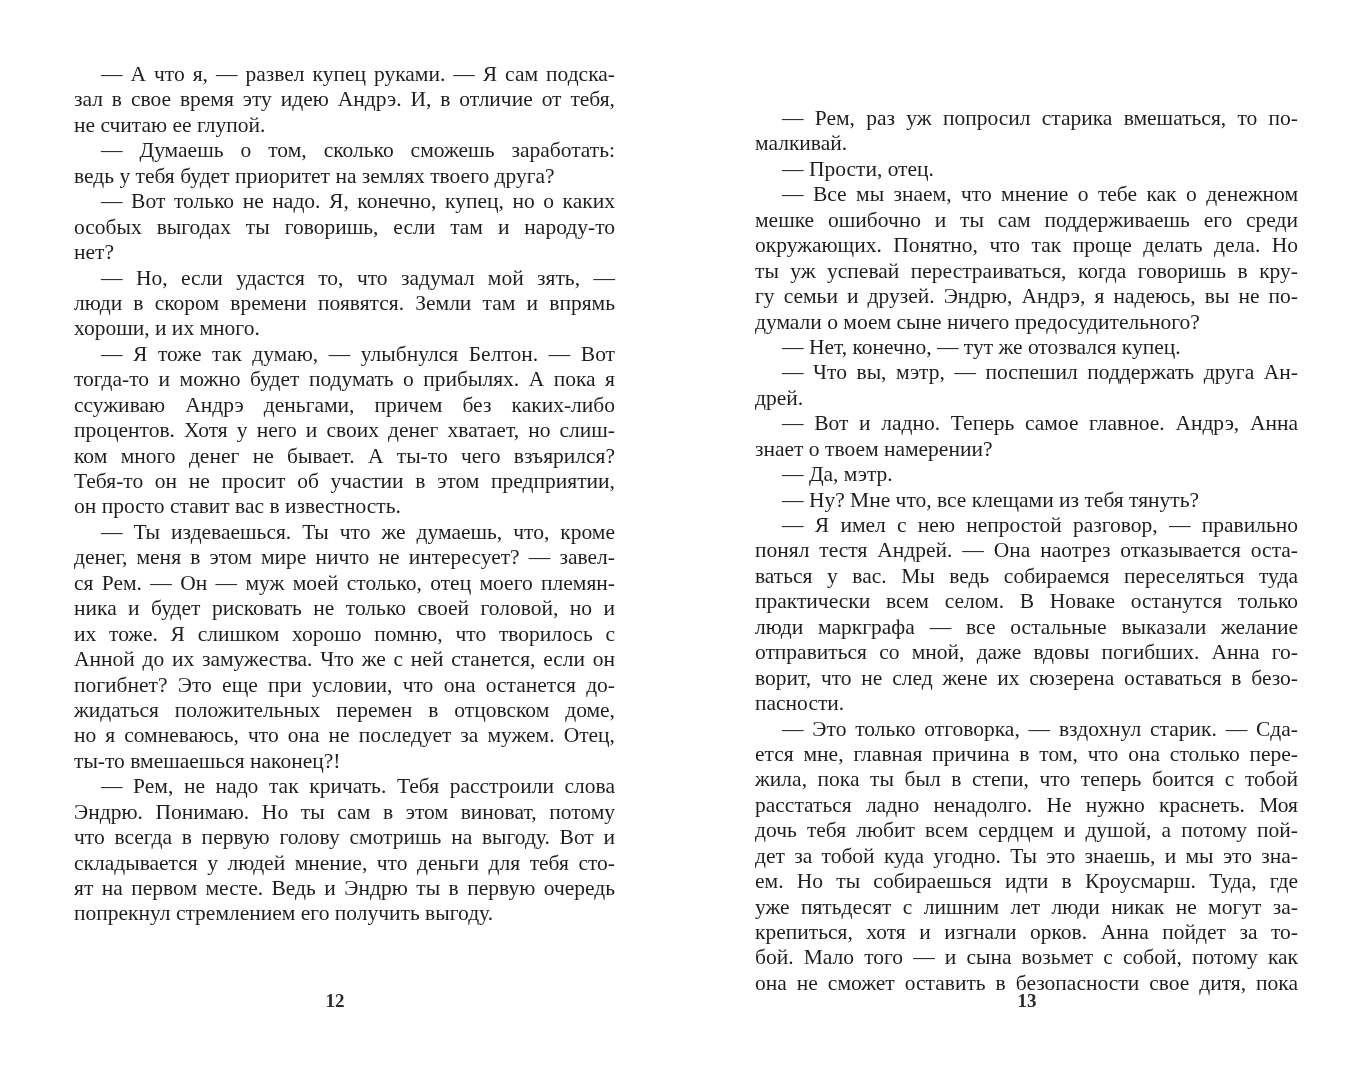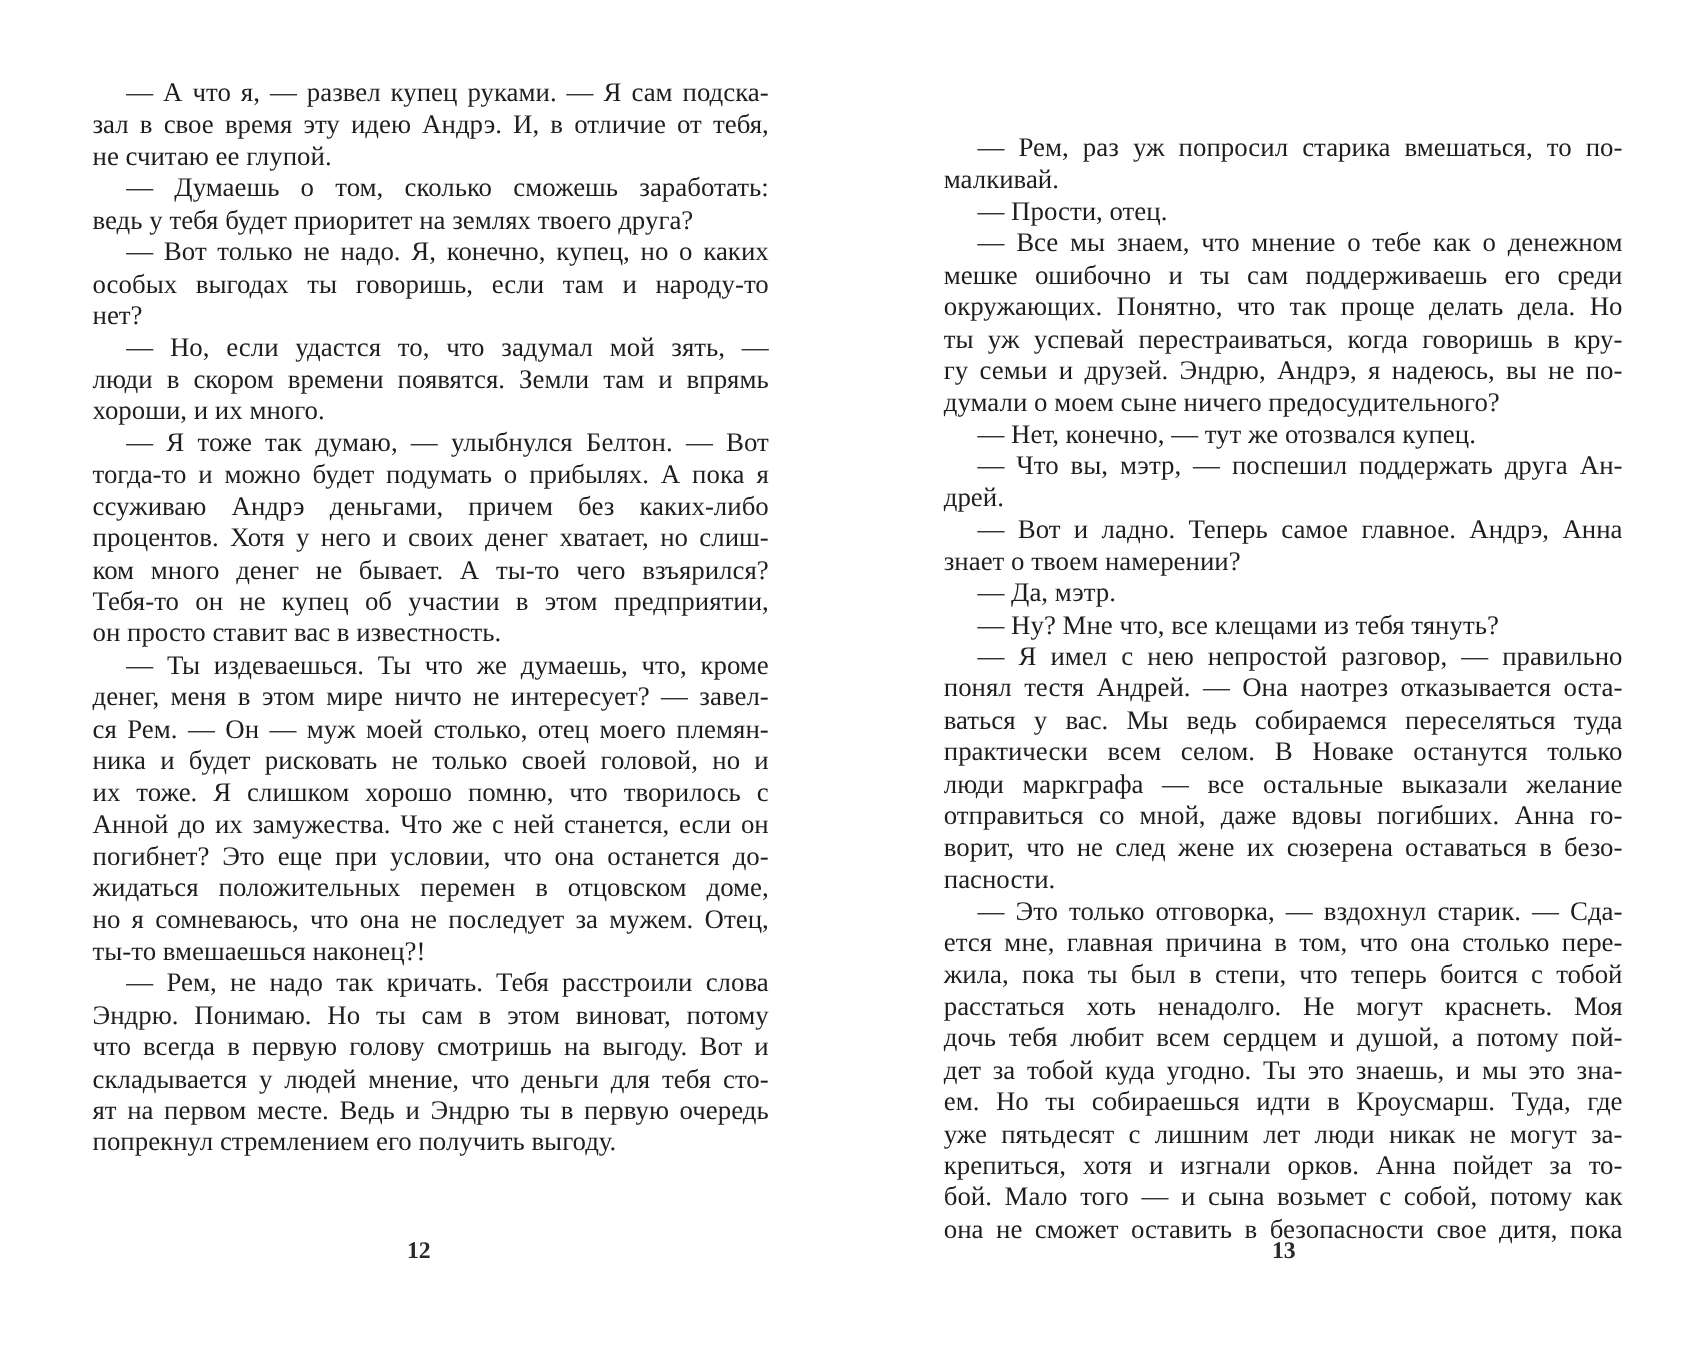--- a/index.html
+++ b/index.html
@@ -50,21 +50,21 @@
       <span class="line">особых выгодах ты говоришь, если там и народу-то</span>
       <span class="line last">нет?</span>
       <span class="line indent">— Но, если удастся то, что задумал мой зять, —</span>
       <span class="line">люди в скором времени появятся. Земли там и впрямь</span>
       <span class="line last">хороши, и их много.</span>
       <span class="line indent">— Я тоже так думаю, — улыбнулся Белтон. — Вот</span>
       <span class="line">тогда-то и можно будет подумать о прибылях. А пока я</span>
       <span class="line">ссуживаю Андрэ деньгами, причем без каких-либо</span>
       <span class="line">процентов. Хотя у него и своих денег хватает, но слиш-</span>
       <span class="line">ком много денег не бывает. А ты-то чего взъярился?</span>
-      <span class="line">Тебя-то он не купец об участии в этом предприятии,</span>
+      <span class="line">Тебя-то он не просит об участии в этом предприятии,</span>
       <span class="line last">он просто ставит вас в известность.</span>
       <span class="line indent">— Ты издеваешься. Ты что же думаешь, что, кроме</span>
       <span class="line">денег, меня в этом мире ничто не интересует? — завел-</span>
       <span class="line">ся Рем. — Он — муж моей столько, отец моего племян-</span>
       <span class="line">ника и будет рисковать не только своей головой, но и</span>
       <span class="line">их тоже. Я слишком хорошо помню, что творилось с</span>
       <span class="line">Анной до их замужества. Что же с ней станется, если он</span>
       <span class="line">погибнет? Это еще при условии, что она останется до-</span>
       <span class="line">жидаться положительных перемен в отцовском доме,</span>
       <span class="line">но я сомневаюсь, что она не последует за мужем. Отец,</span>
@@ -97,21 +97,21 @@
       <span class="line">понял тестя Андрей. — Она наотрез отказывается оста-</span>
       <span class="line">ваться у вас. Мы ведь собираемся переселяться туда</span>
       <span class="line">практически всем селом. В Новаке останутся только</span>
       <span class="line">люди маркграфа — все остальные выказали желание</span>
       <span class="line">отправиться со мной, даже вдовы погибших. Анна го-</span>
       <span class="line">ворит, что не след жене их сюзерена оставаться в безо-</span>
       <span class="line last">пасности.</span>
       <span class="line indent">— Это только отговорка, — вздохнул старик. — Сда-</span>
       <span class="line">ется мне, главная причина в том, что она столько пере-</span>
       <span class="line">жила, пока ты был в степи, что теперь боится с тобой</span>
-      <span class="line">расстаться хоть ненадолго. Не могут краснеть. Моя</span>
+      <span class="line">расстаться ладно ненадолго. Не нужно краснеть. Моя</span>
       <span class="line">дочь тебя любит всем сердцем и душой, а потому пой-</span>
       <span class="line">дет за тобой куда угодно. Ты это знаешь, и мы это зна-</span>
       <span class="line">ем. Но ты собираешься идти в Кроусмарш. Туда, где</span>
       <span class="line">уже пятьдесят с лишним лет люди никак не могут за-</span>
       <span class="line">крепиться, хотя и изгнали орков. Анна пойдет за то-</span>
       <span class="line">бой. Мало того — и сына возьмет с собой, потому как</span>
       <span class="line">она не сможет оставить в безопасности свое дитя, пока</span>
     </div>
   <div class="page-number pn-left">12</div>
   <div class="page-number pn-right">13</div>

